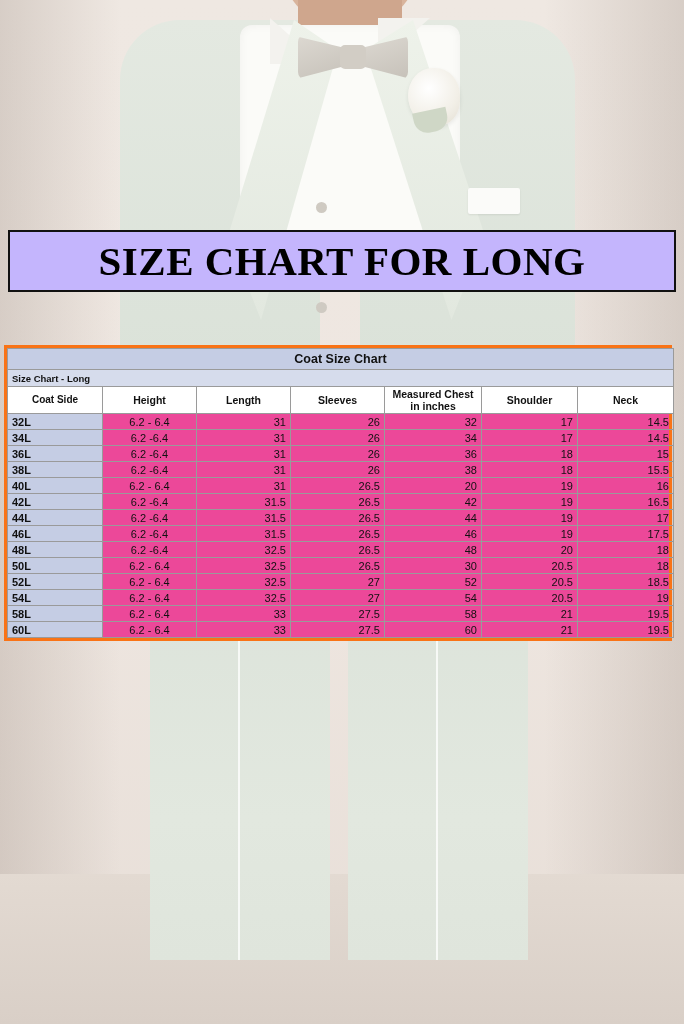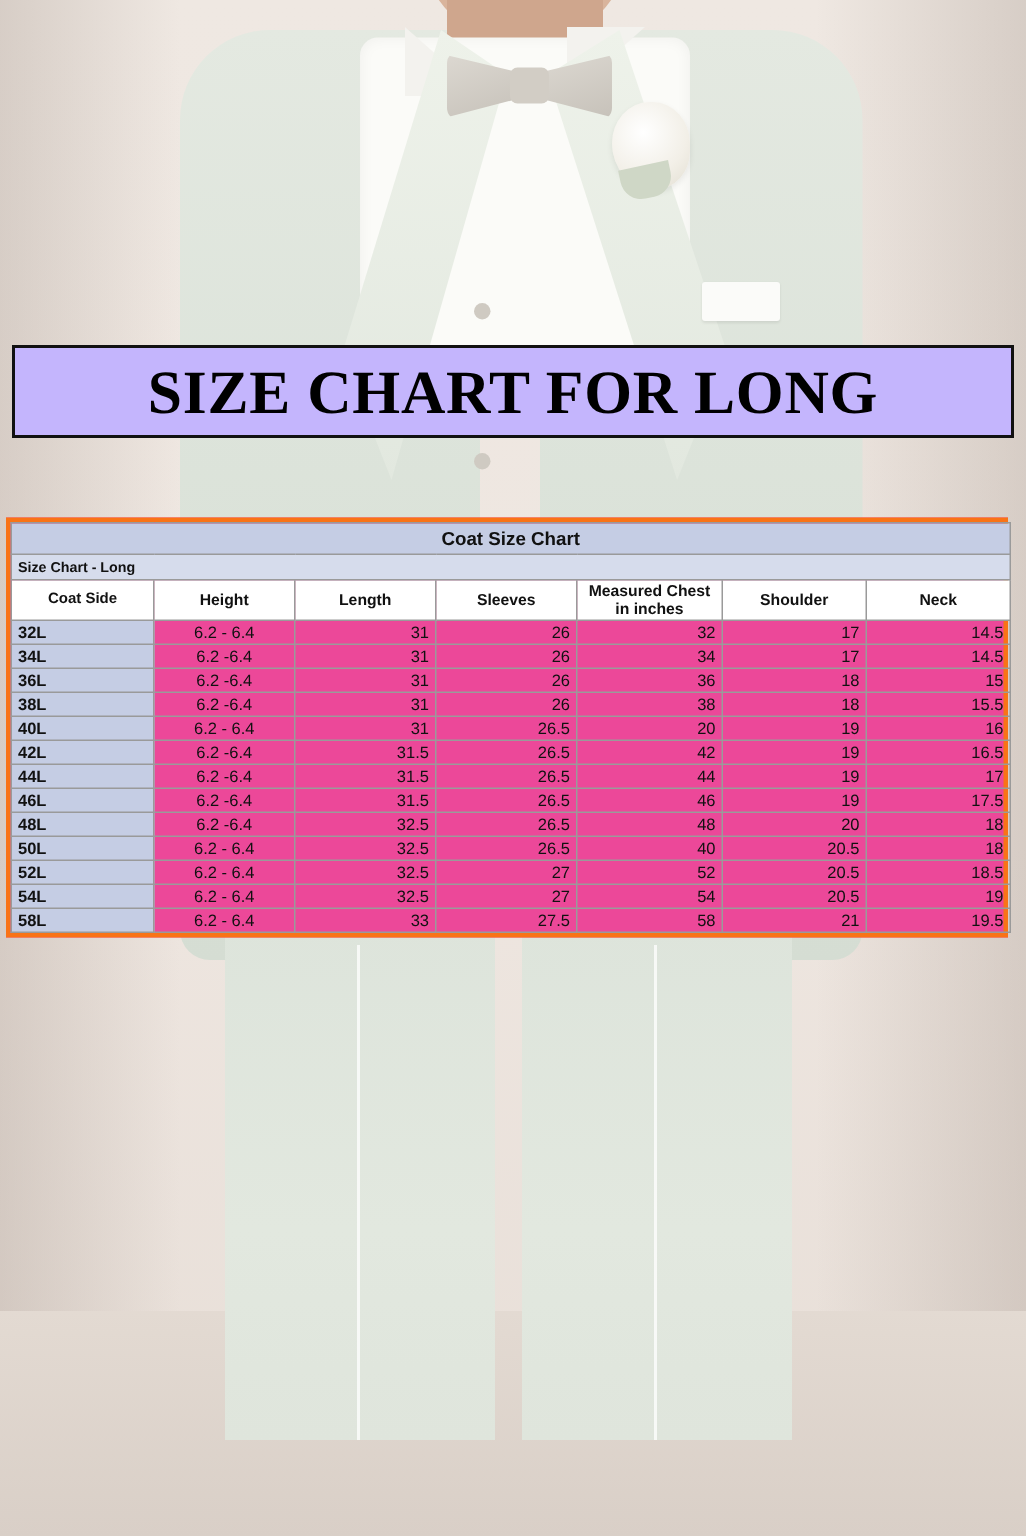--- a/index.html
+++ b/index.html
@@ -426,21 +426,21 @@
           <td class="num">26.5</td>
           <td class="num">48</td>
           <td class="num">20</td>
           <td class="num">18</td>
         </tr>
         <tr>
           <td class="size-cell">50L</td>
           <td class="height-cell">6.2 - 6.4</td>
           <td class="num">32.5</td>
           <td class="num">26.5</td>
-          <td class="num">40</td>
+          <td class="num">30</td>
           <td class="num">20.5</td>
           <td class="num">18</td>
         </tr>
         <tr>
           <td class="size-cell">52L</td>
           <td class="height-cell">6.2 - 6.4</td>
           <td class="num">32.5</td>
           <td class="num">27</td>
           <td class="num">52</td>
           <td class="num">20.5</td>
@@ -457,17 +457,26 @@
         </tr>
         <tr>
           <td class="size-cell">58L</td>
           <td class="height-cell">6.2 - 6.4</td>
           <td class="num">33</td>
           <td class="num">27.5</td>
           <td class="num">58</td>
           <td class="num">21</td>
           <td class="num">19.5</td>
         </tr>
+        <tr>
+          <td class="size-cell">60L</td>
+          <td class="height-cell">6.2 - 6.4</td>
+          <td class="num">33</td>
+          <td class="num">27.5</td>
+          <td class="num">60</td>
+          <td class="num">21</td>
+          <td class="num">19.5</td>
+        </tr>
       </tbody>
     </table>
   </div>
 
 </div>
 
 </body></html>

